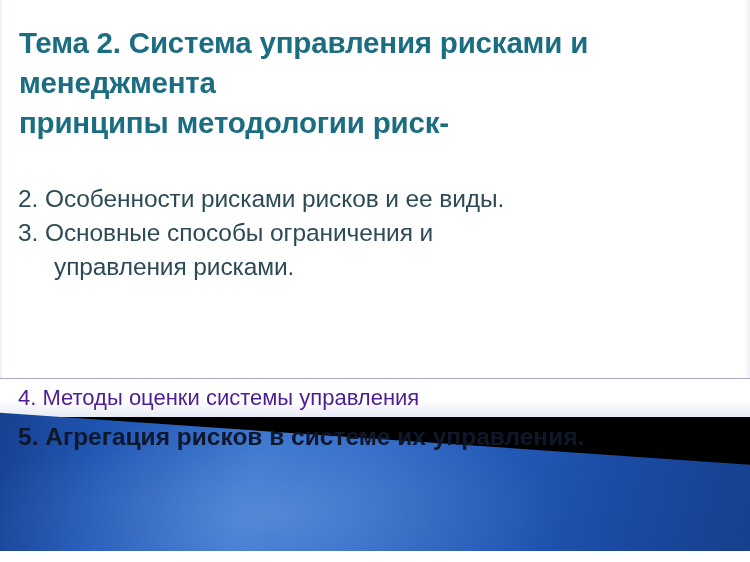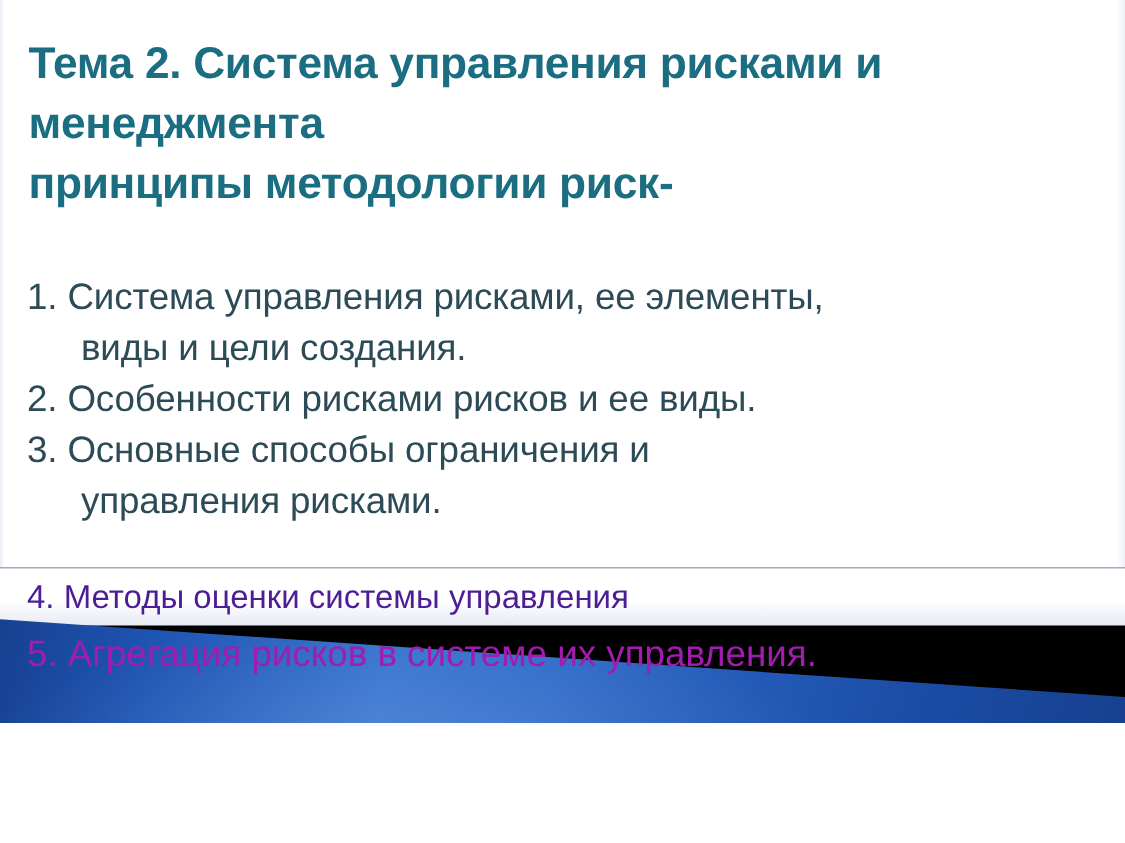--- a/index.html
+++ b/index.html
@@ -4,21 +4,21 @@
 <title>Slide</title>
 <style>
   html, body {
     margin: 0;
     padding: 0;
     background: #ffffff;
   }
   #slide {
     position: relative;
     width: 750px;
-    height: 482px;
+    height: 551px;
     overflow: hidden;
     background: #ffffff;
     font-family: "Liberation Sans", "DejaVu Sans", sans-serif;
   }
 
   
   .page-edge-left {
     position: absolute;
     left: 0; top: 0;
     width: 3px; height: 420px;
@@ -143,23 +143,23 @@
     clip-path: polygon(0% 5%, 100% 38%, 100% 100%, 0% 100%);
     -webkit-clip-path: polygon(0% 5%, 100% 38%, 100% 100%, 0% 100%);
     pointer-events: none;
   }
 
   
   .item5 {
     position: absolute;
     left: 18px;
     top: 421px;
-    color: #a21caf;
+    color: #0f172a;
     font-size: 24.5px;
-    font-weight: normal;
+    font-weight: bold;
     line-height: 32px;
     white-space: nowrap;
     z-index: 9;
   }
 </style>
 </head>
 <body>
 
 <div id="slide">
 
@@ -167,25 +167,20 @@
   <div class="page-edge-right"></div>
 
   <div class="title-block">
     <div class="title-line">Тема 2. Система управления рисками и</div>
     <div class="title-line">менеджмента</div>
     <div class="title-line">принципы методологии риск-</div>
   </div>
 
   <div class="list-block">
 
-    <div class="list-item">
-      <span>1.</span>
-      <span>Система управления рисками, ее элементы,</span>
-      <span class="cont">виды и цели создания.</span>
-    </div>
 
     <div class="list-item">
       <span>2.</span>
       <span>Особенности рисками рисков и ее виды.</span>
     </div>
 
     <div class="list-item">
       <span>3.</span>
       <span>Основные способы ограничения и</span>
       <span class="cont">управления рисками.</span>

